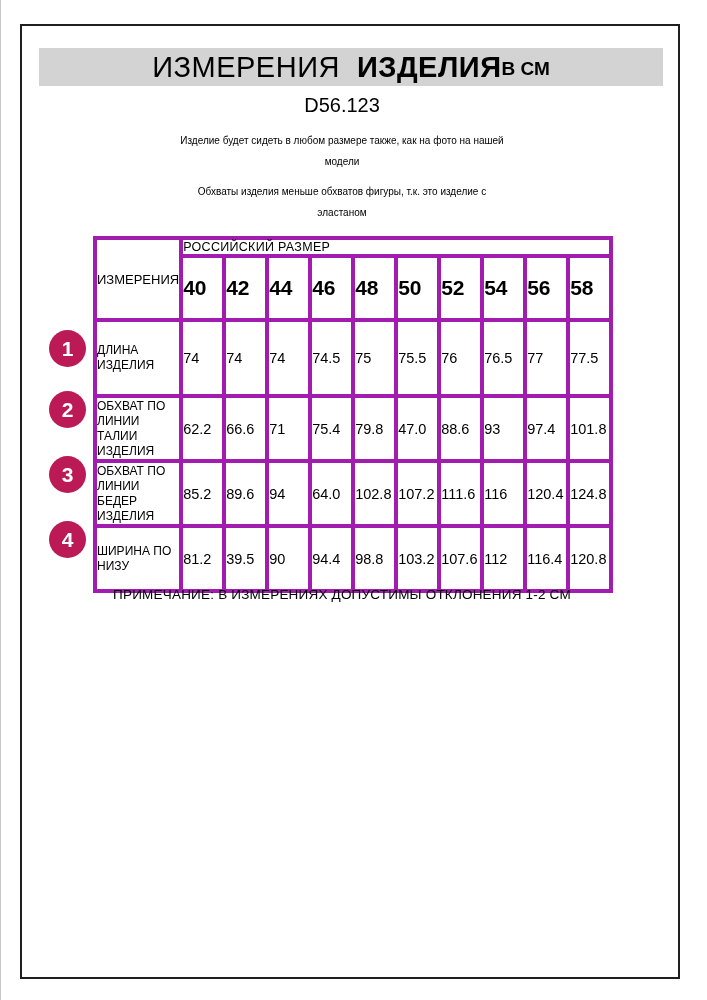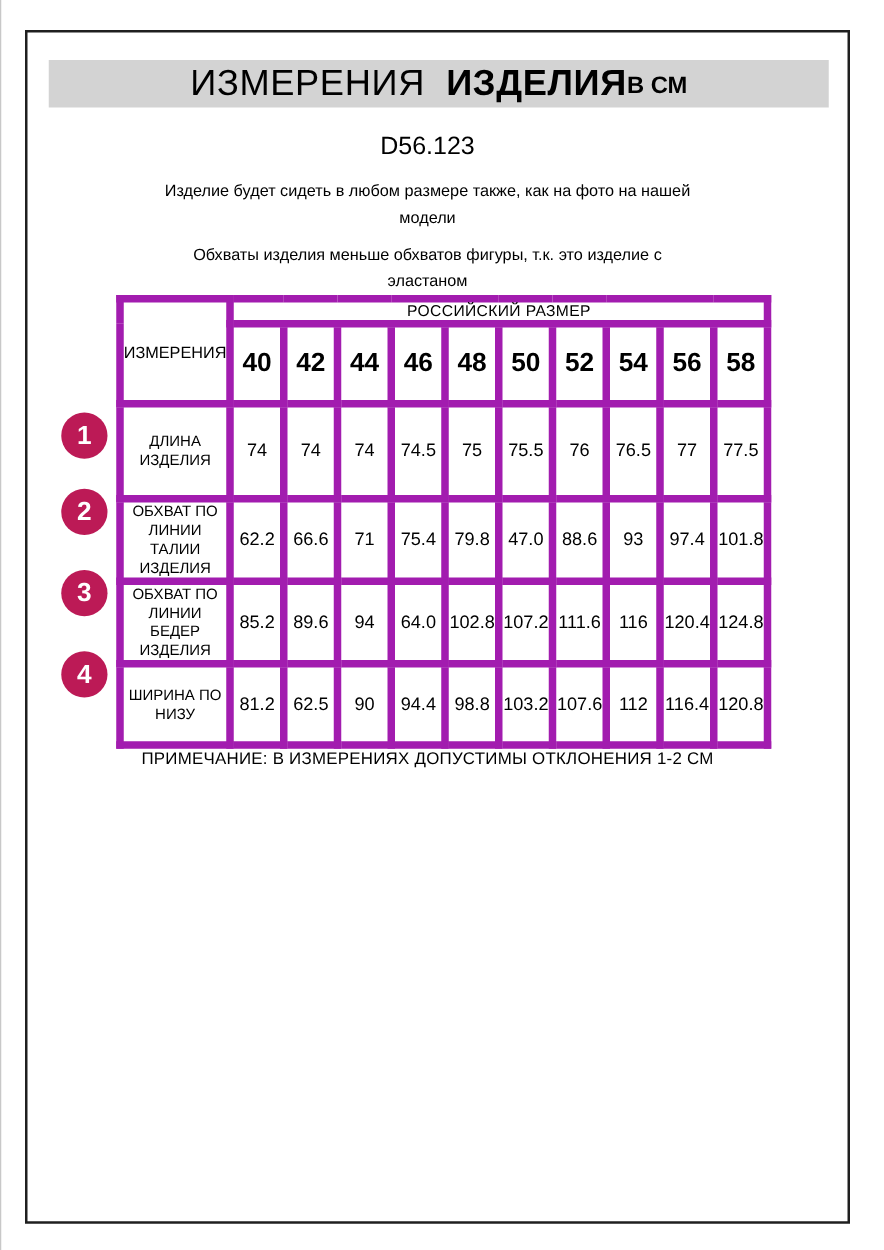--- a/index.html
+++ b/index.html
@@ -28,39 +28,38 @@
     justify-content: center;
   }
   .title-word1 { font-size: 29px; font-weight: 500; letter-spacing: 0.5px; }
   .title-word2 { font-size: 29px; font-weight: 800; letter-spacing: 0.5px; margin-left: 17px; }
   .title-suffix { font-size: 19px; font-weight: 700; position: relative; top: 2px; }
   .content-center {
     position: absolute;
     left: 19px;
     width: 644px;
     text-align: center;
-    margin-top: 12px;
   }
   .article { top: 94px; font-size: 20px; }
   .intro-par {
-    font-size: 13px;
+    font-size: 10px;
     line-height: 21px;
     white-space: pre-line;
   }
   .intro1 { top: 130px; }
   .intro2 { top: 181px; }
   table.size-table {
     position: absolute;
     left: 92px; top: 236px;
     border-collapse: collapse;
     table-layout: fixed;
   }
   table.size-table td {
-    border: 6px solid #a21caf;
-    text-align: center;
+    border: 4px solid #a21caf;
+    text-align: left;
     vertical-align: middle;
     padding: 0;
   }
   col.c-label { width: 86px; }
   col.c-size { width: 43px; }
   td.corner-cell { font-size: 13px; }
   td.group-cell { font-size: 12.5px; letter-spacing: 0.3px; height: 17px; }
   tr.r-sizes td { font-size: 21px; font-weight: 700; height: 64px; }
   td.rowlabel-cell {
     font-size: 12px;
@@ -181,21 +180,21 @@
     <td class="val-cell">107.2</td>
     <td class="val-cell">111.6</td>
     <td class="val-cell">116</td>
     <td class="val-cell">120.4</td>
     <td class="val-cell">124.8</td>
   </tr>
   <tr class="r-data r4">
     <td class="rowlabel-cell">ШИРИНА ПО
 НИЗУ</td>
     <td class="val-cell">81.2</td>
-    <td class="val-cell">62.5</td>
+    <td class="val-cell">39.5</td>
     <td class="val-cell">90</td>
     <td class="val-cell">94.4</td>
     <td class="val-cell">98.8</td>
     <td class="val-cell">103.2</td>
     <td class="val-cell">107.6</td>
     <td class="val-cell">112</td>
     <td class="val-cell">116.4</td>
     <td class="val-cell">120.8</td>
   </tr>
 </tbody>

